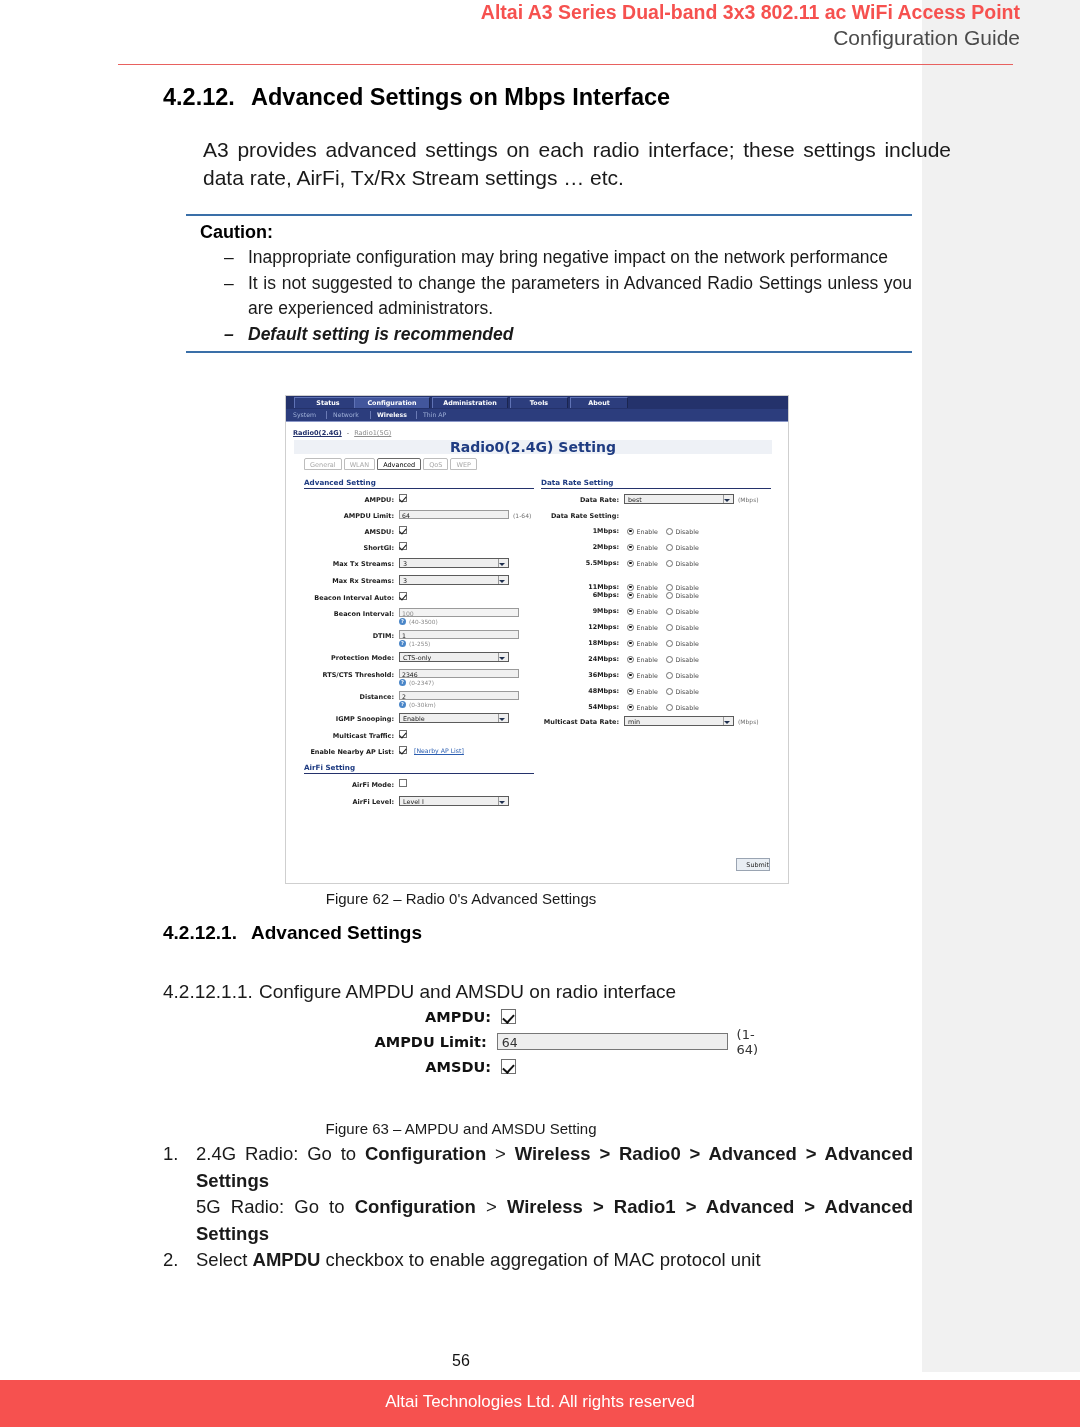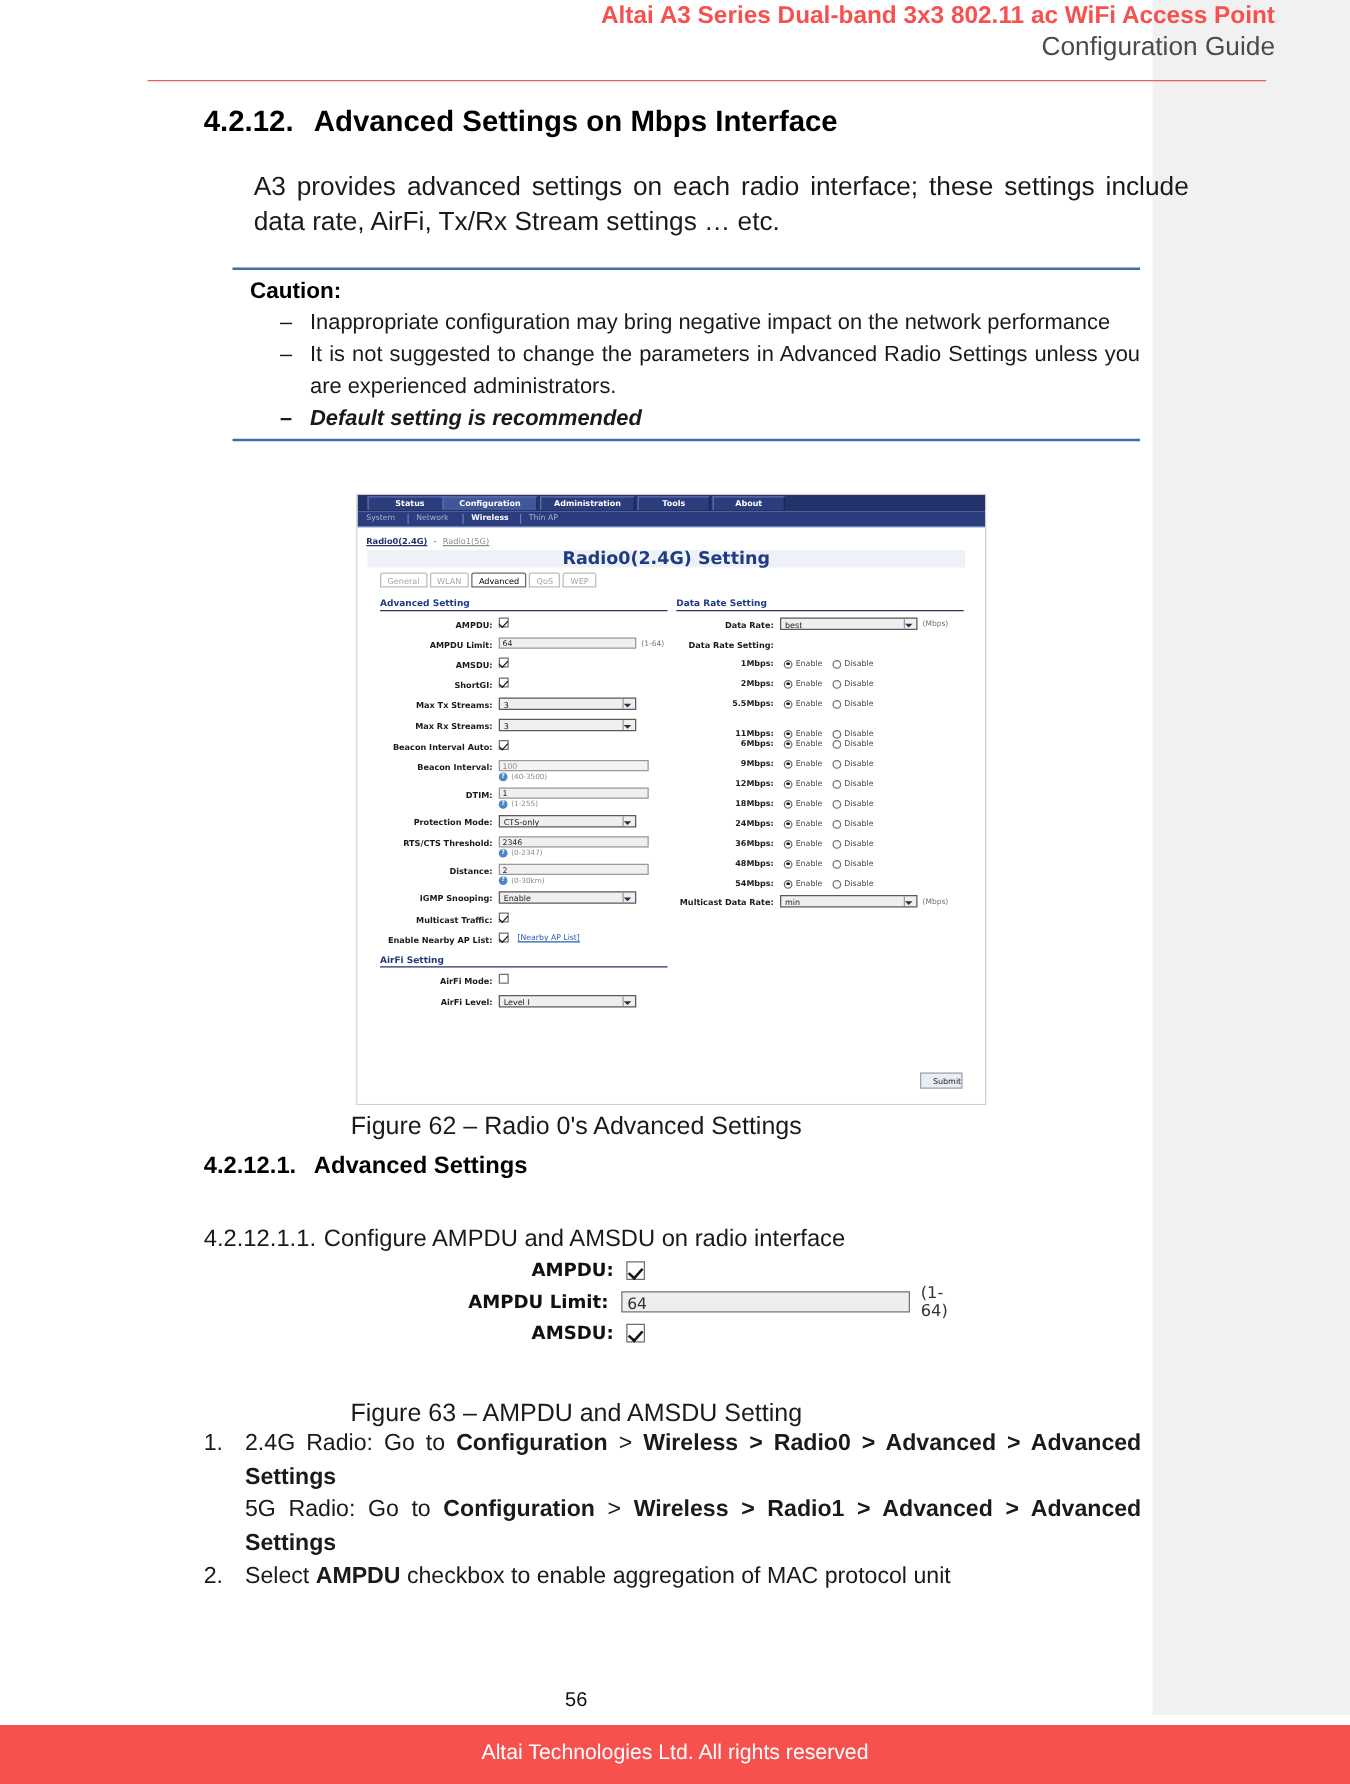--- a/index.html
+++ b/index.html
@@ -431,21 +431,21 @@
     background: #e9eef4;
     border: 1px solid #9aa4b2;
     box-sizing: border-box;
   }
   
   .fig-caption {
     position: absolute;
     width: 922px;
     left: 0;
     text-align: center;
-    font-size: 20px;
+    font-size: 15px;
     color: #1a1a1a;
   }
   .h3-heading {
     position: absolute;
     left: 163px;
     font-family: "Liberation Sans", sans-serif;
     font-weight: bold;
     font-size: 19px;
     color: #000;
     white-space: nowrap;

